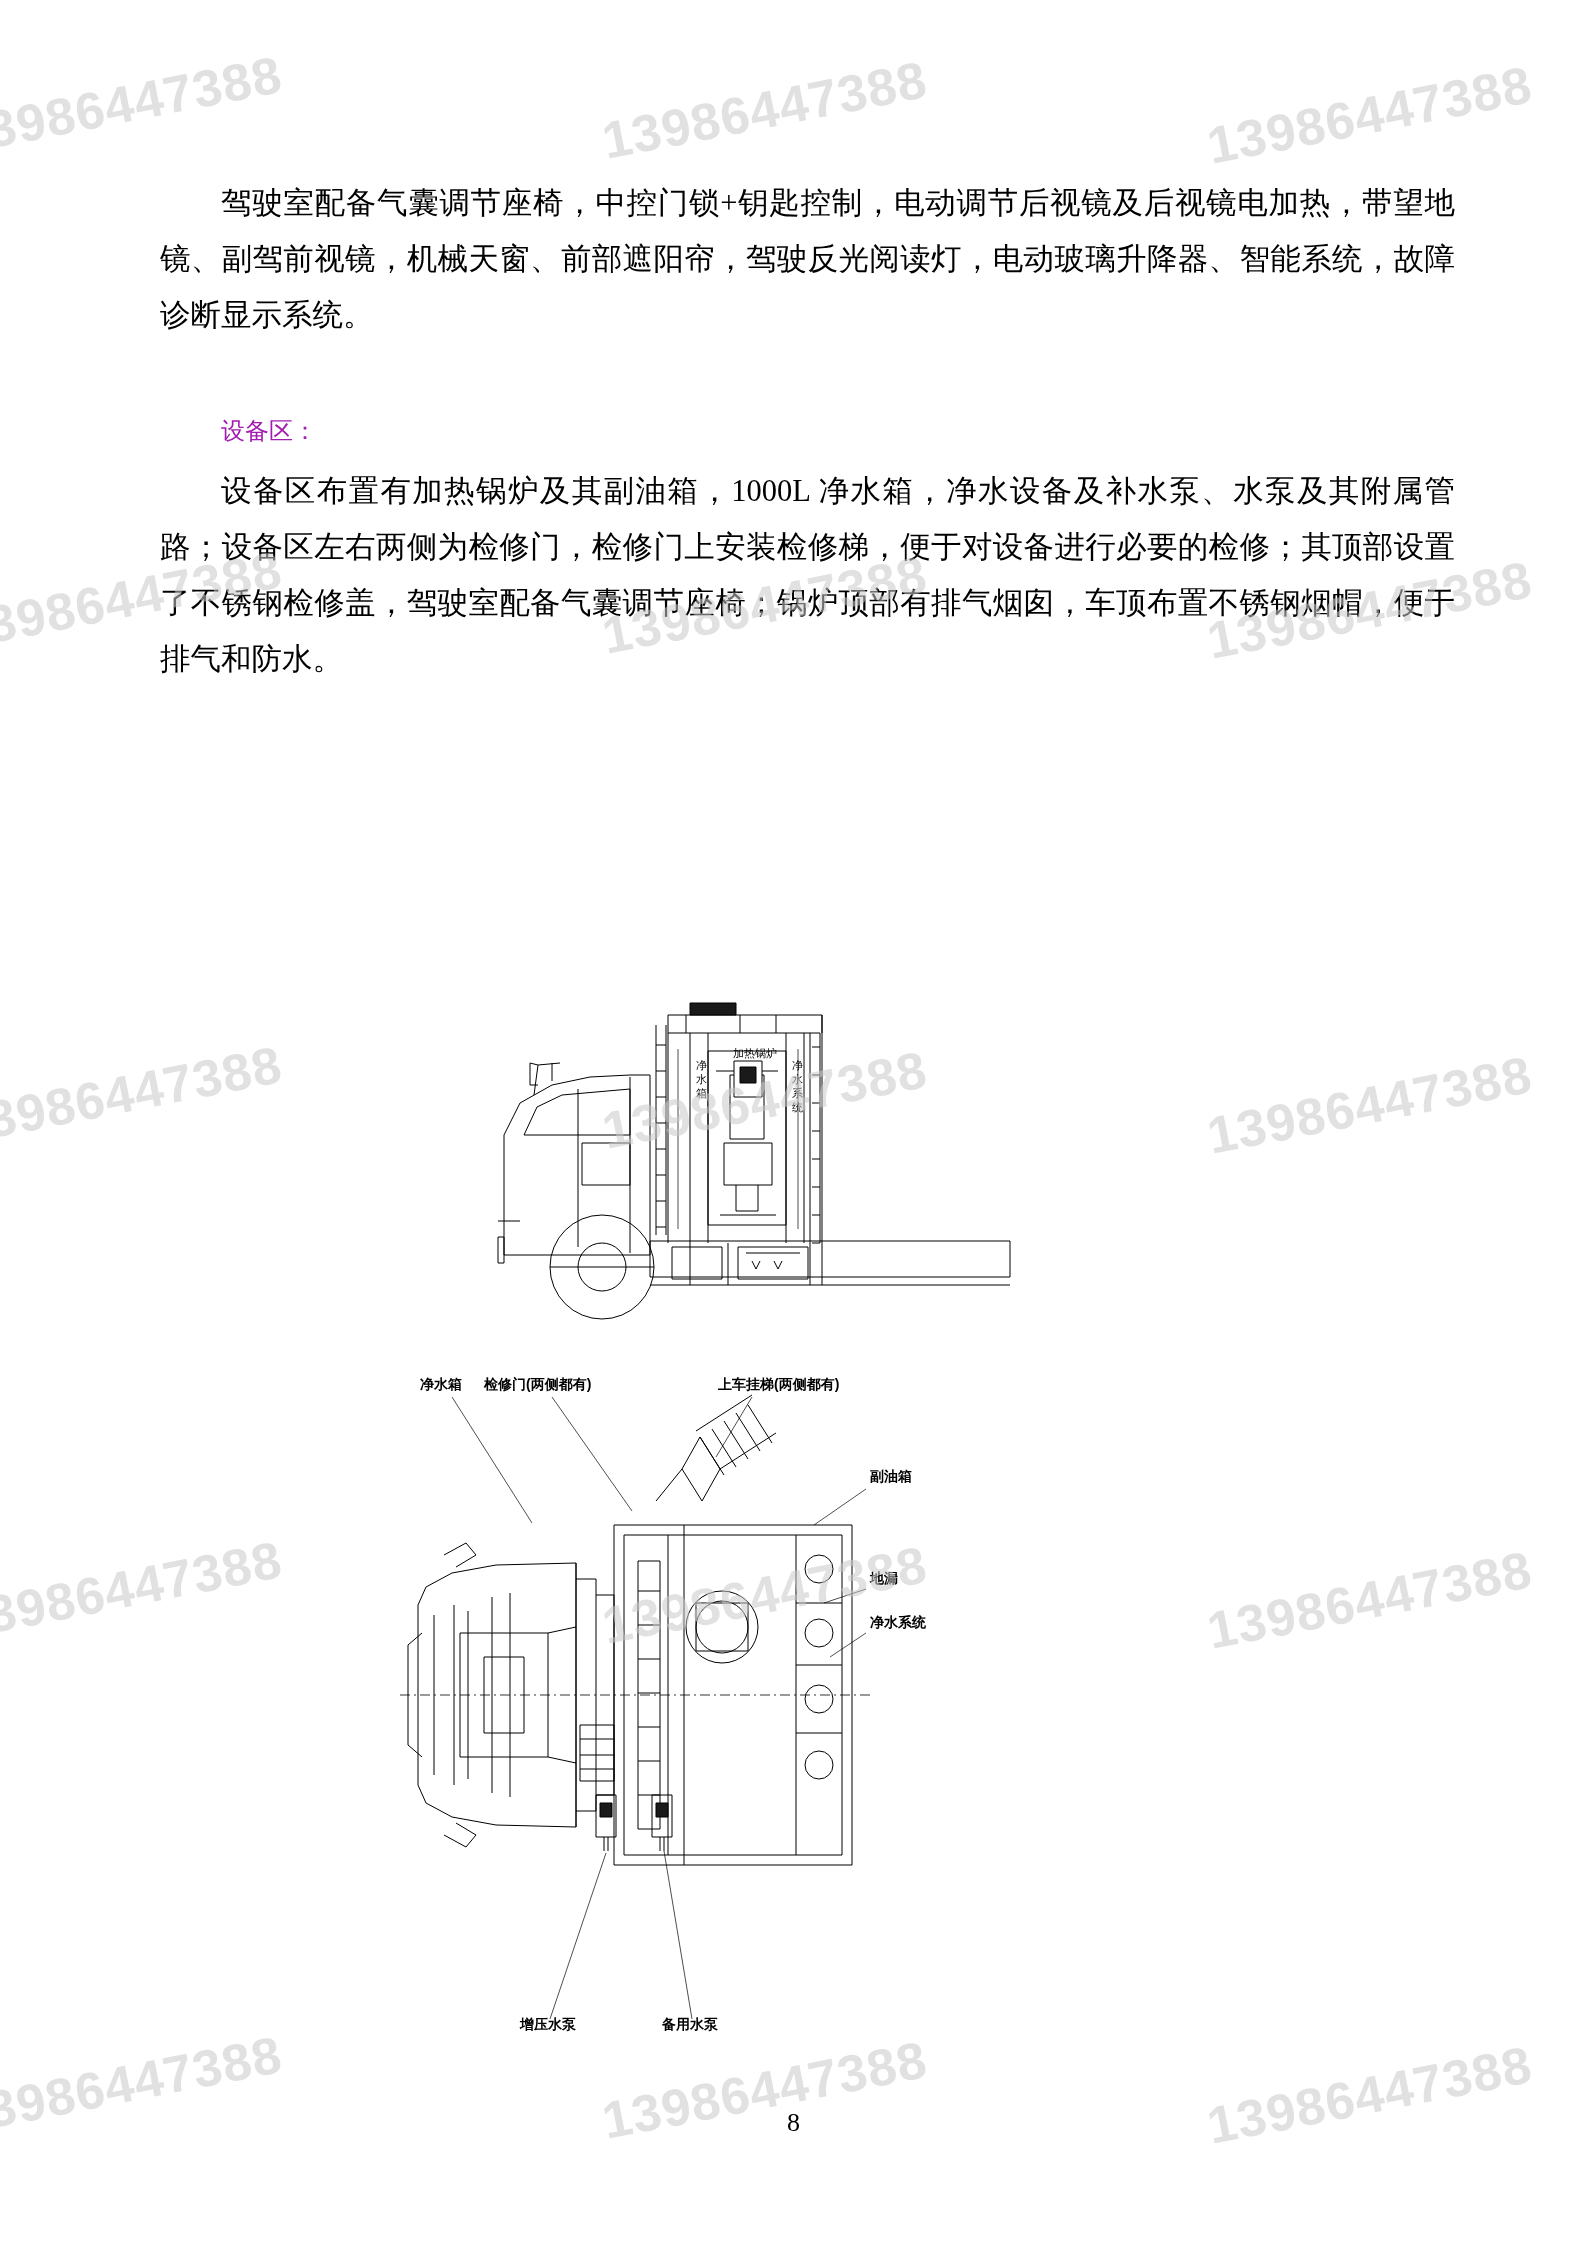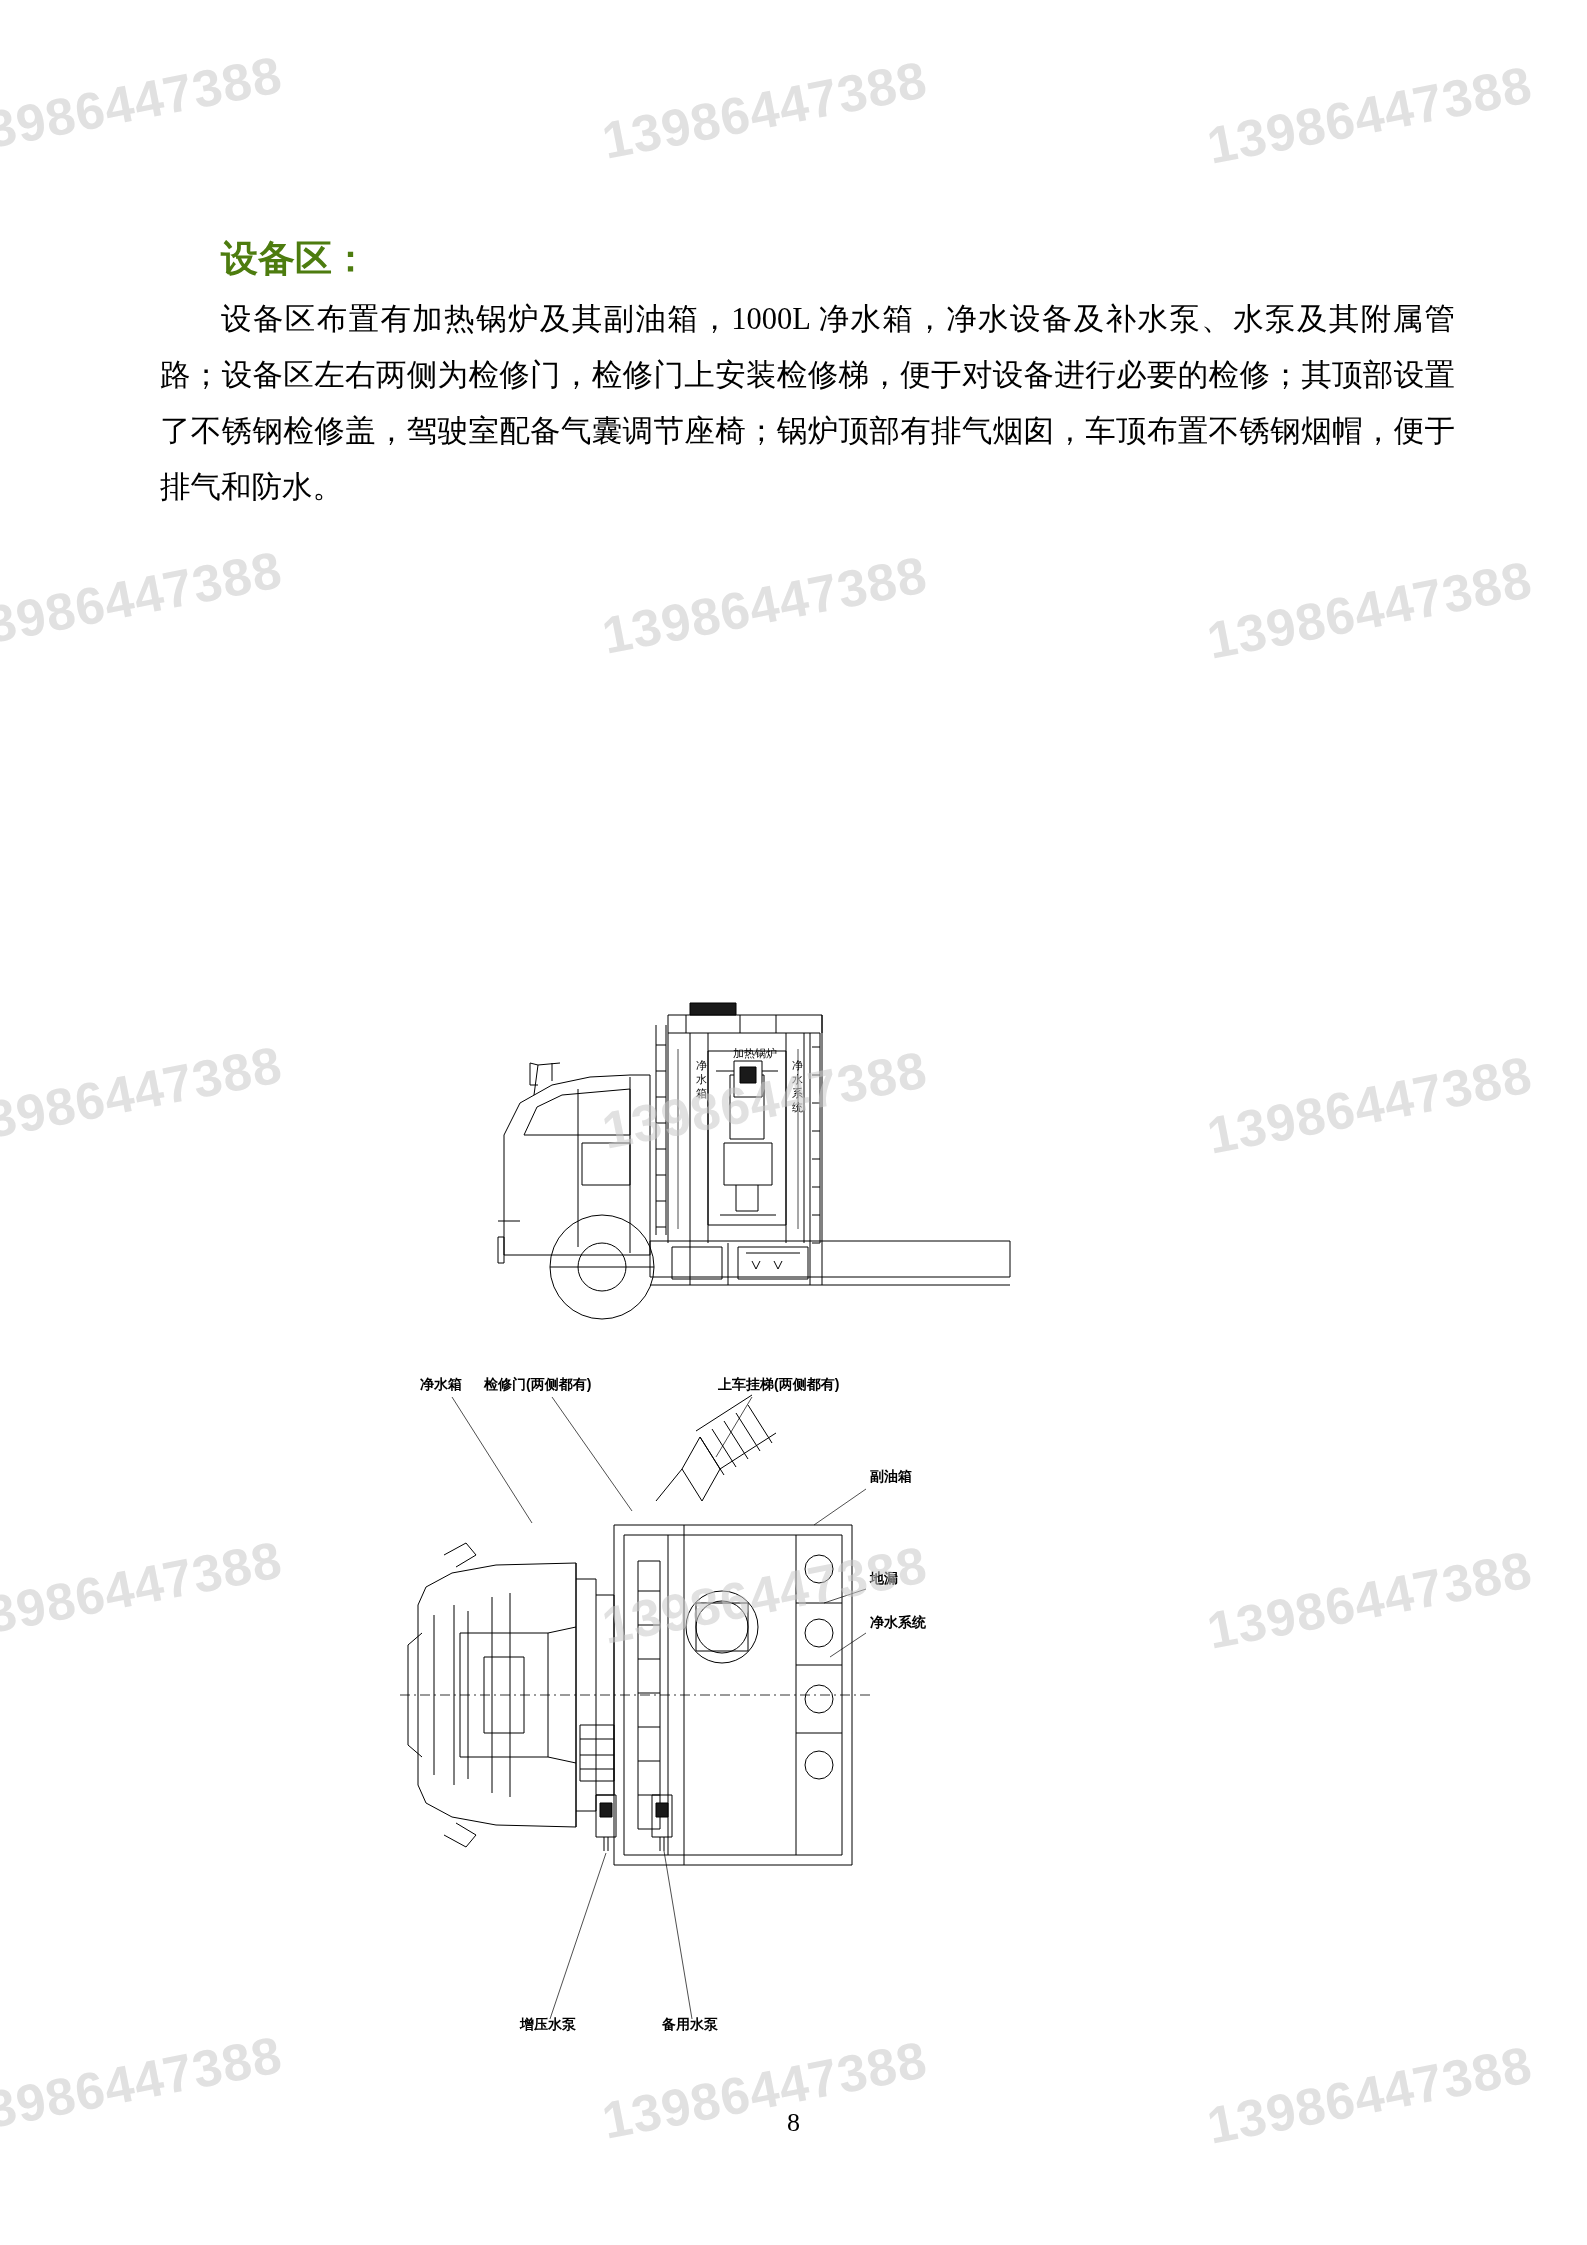--- a/index.html
+++ b/index.html
@@ -56,25 +56,25 @@
     text-indent: 61px;
     color: #000;
     font-family: "Liberation Serif", "DejaVu Serif", serif;
   }
   p.spacer {
     height: 56px;
     margin: 0;
   }
   .section-head {
     margin: 0 0 4px 0;
-    font-size: 37px;
+    font-size: 24px;
     line-height: 56px;
     text-indent: 61px;
-    font-weight: 700;
-    color: #4d7c0f;
+    font-weight: 400;
+    color: #a21caf;
   }
 
   
   .figure-area {
     position: absolute;
     left: 0;
     top: 985px;
     width: 1587px;
     height: 1090px;
   }
@@ -137,20 +137,21 @@
     fill: none;
     stroke-dasharray: 10 4 2 4;
   }
 </style>
 </head>
 <body>
 
 <div class="page">
 
   <div class="content">
+    <p class="para">驾驶室配备气囊调节座椅，中控门锁+钥匙控制，电动调节后视镜及后视镜电加热，带望地镜、副驾前视镜，机械天窗、前部遮阳帘，驾驶反光阅读灯，电动玻璃升降器、智能系统，故障诊断显示系统。</p>
     <p class="spacer"></p>
     <p class="section-head">设备区：</p>
     <p class="para">设备区布置有加热锅炉及其副油箱，1000L 净水箱，净水设备及补水泵、水泵及其附属管路；设备区左右两侧为检修门，检修门上安装检修梯，便于对设备进行必要的检修；其顶部设置了不锈钢检修盖，驾驶室配备气囊调节座椅；锅炉顶部有排气烟囱，车顶布置不锈钢烟帽，便于排气和防水。</p>
   </div>
 
   <div class="figure-area">
 
     <div class="fig" id="fig-side">
       <svg viewBox="0 0 620 400" xmlns="http://www.w3.org/2000/svg">
         <g class="ln">

